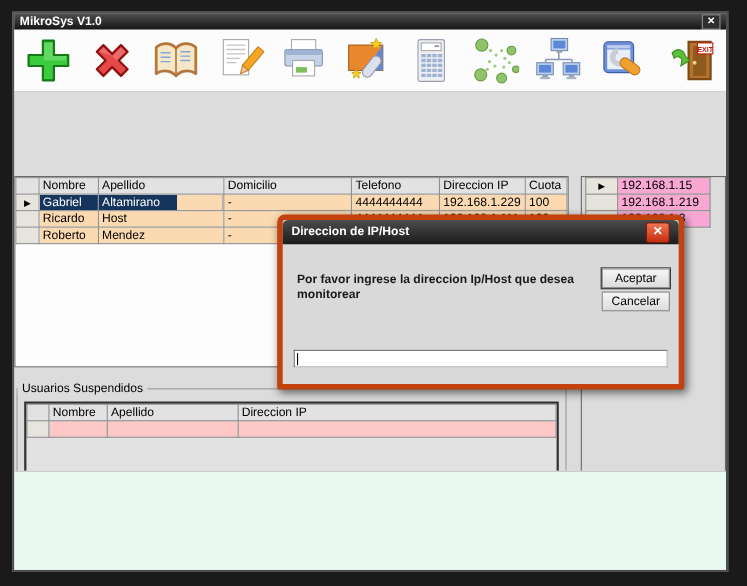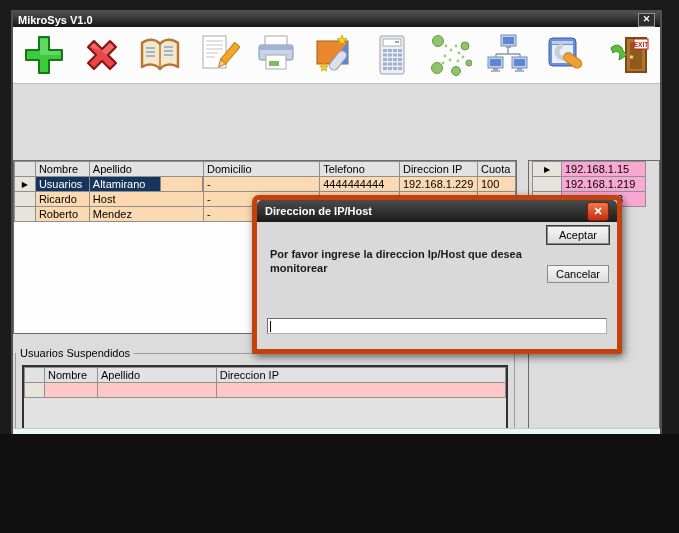--- a/index.html
+++ b/index.html
@@ -1,16 +1,16 @@
 <!DOCTYPE html>
 <html><head>
 <meta charset="utf-8">
 <style>
   html,body{margin:0;padding:0;background:#101010;}
-  .stage{position:relative;width:679px;height:434px;background:#1A1A1A;overflow:hidden;
+  .stage{position:relative;width:679px;height:533px;background:#1A1A1A;overflow:hidden;
          font-family:"Liberation Sans",sans-serif;font-size:11px;color:#000;}
   
   .window{position:absolute;left:11px;top:10px;width:647px;height:506px;
           border:2px solid #4F4F4F;background:#DCDCDC;}
   .titlebar{position:absolute;left:0;top:0;width:100%;height:15px;
             background:linear-gradient(#505050,#151515);display:flex;align-items:center;
             padding:0 5px;box-sizing:border-box;color:#FFF;font-weight:bold;}
   .win-close{margin-left:auto;width:15px;height:12px;background:#2E2E2E;border:1px solid #909090;
              color:#FFF;font-size:9px;line-height:11px;text-align:center;cursor:pointer;}
   .toolbar{position:absolute;left:0;top:15px;width:100%;height:57px;background:#FCFCFC;
@@ -57,21 +57,21 @@
              color:#FFF;font-weight:bold;display:flex;align-items:center;padding:0 8px;}
   .dlg-close{margin-left:auto;width:20px;height:17px;border:1px solid #7E1A06;border-radius:3px;
              background:linear-gradient(#F4764F,#C22E10);color:#FFF;font-weight:bold;
              font-size:11px;line-height:16px;text-align:center;cursor:pointer;}
   .dlg-body{position:relative;height:127px;}
   .dlg-msg{position:absolute;left:13px;top:25px;width:262px;line-height:14px;color:#1A1A1A;font-weight:bold;}
   .dlg-btn{position:absolute;left:290px;width:62px;height:18px;
            background:linear-gradient(#F6F6F6,#DCDCDC);border:1px solid #8A8A8A;
            font-family:"Liberation Sans",sans-serif;font-size:11px;text-align:center;
            line-height:16px;cursor:pointer;box-sizing:border-box;}
-  .dlg-btn-ok{top:4px;box-shadow:0 0 0 1px #3A3A3A;}
+  .dlg-btn-ok{top:22px;box-shadow:0 0 0 1px #3A3A3A;}
   .dlg-btn-cancel{top:43px;}
   .dlg-input{position:absolute;left:10px;top:96px;width:340px;height:16px;background:#FFF;
              border:1px solid #6F6F6F;border-bottom-color:#B0B0B0;border-right-color:#B0B0B0;
              box-sizing:border-box;display:flex;align-items:center;padding-left:2px;cursor:text;}
   .caret{width:1px;height:11px;background:#000;}
 </style>
 </head>
 <body>
 
 <div class="stage">
@@ -221,21 +221,21 @@
             <td class="hdr"></td>
             <td class="hdr">Nombre</td>
             <td class="hdr">Apellido</td>
             <td class="hdr">Domicilio</td>
             <td class="hdr">Telefono</td>
             <td class="hdr">Direccion IP</td>
             <td class="hdr">Cuota</td>
           </tr>
           <tr>
             <td class="selcell">▶</td>
-            <td class="navy">Usuarios</td>
+            <td class="navy">Gabriel</td>
             <td class="navy-part">Altamirano</td>
             <td class="peach">-</td>
             <td class="peach">4444444444</td>
             <td class="peach">192.168.1.229</td>
             <td class="peach">100</td>
           </tr>
           <tr>
             <td class="selcell"></td>
             <td class="peach">Ricardo</td>
             <td class="peach">Host</td>

